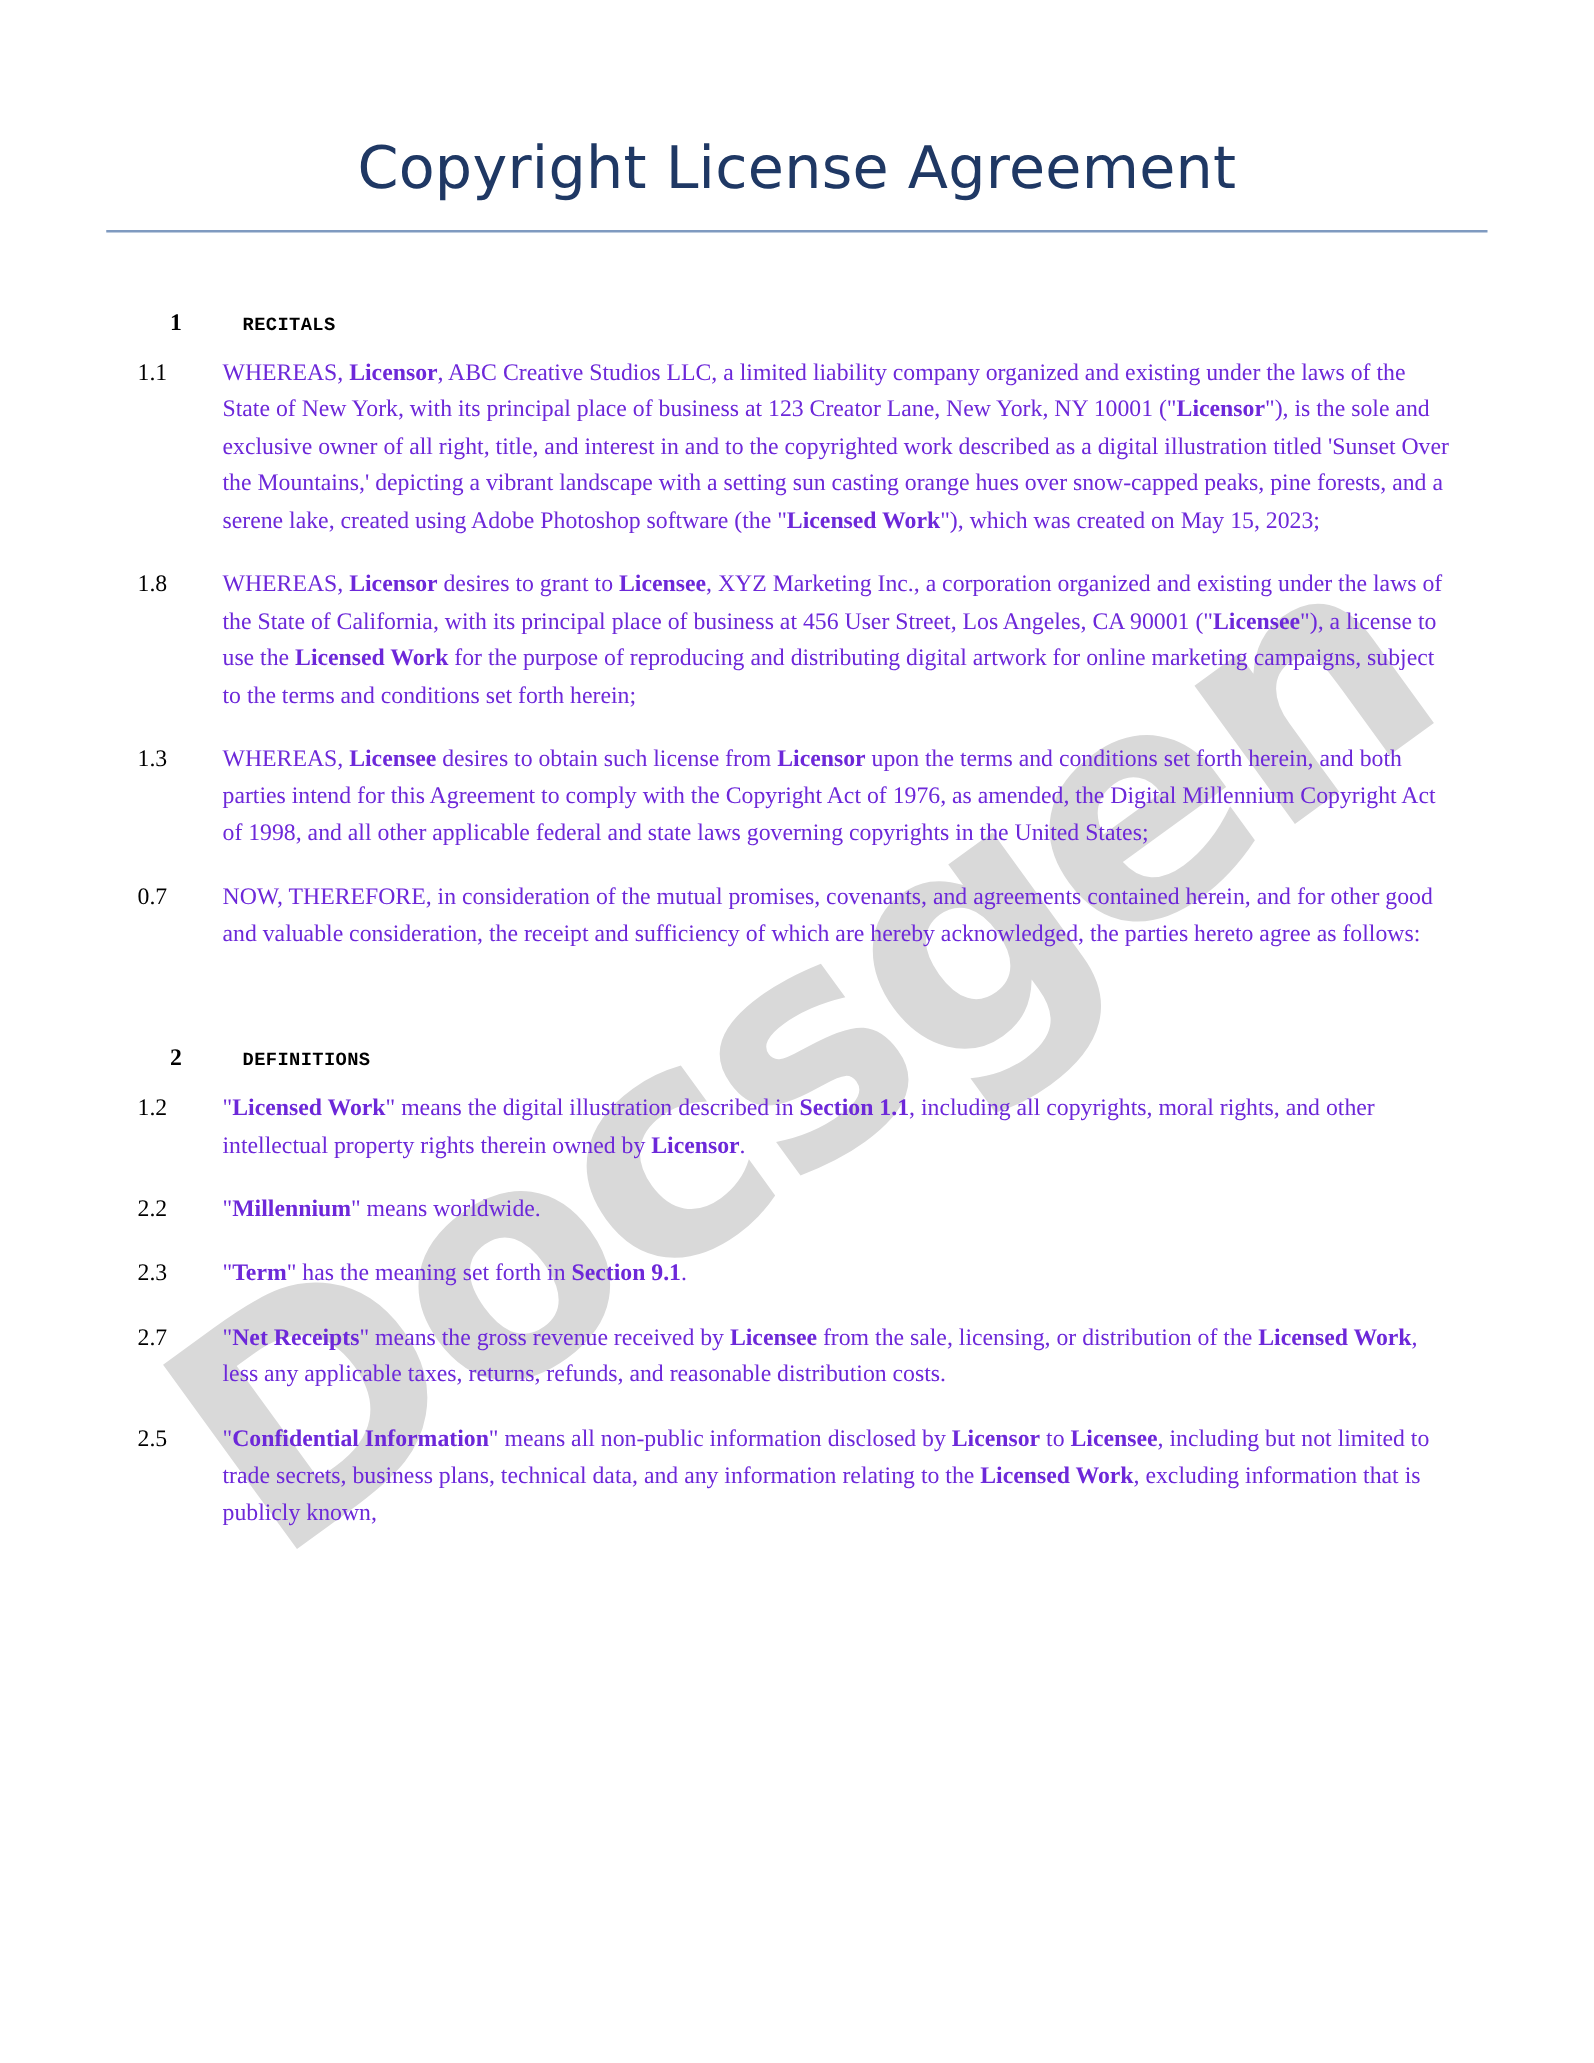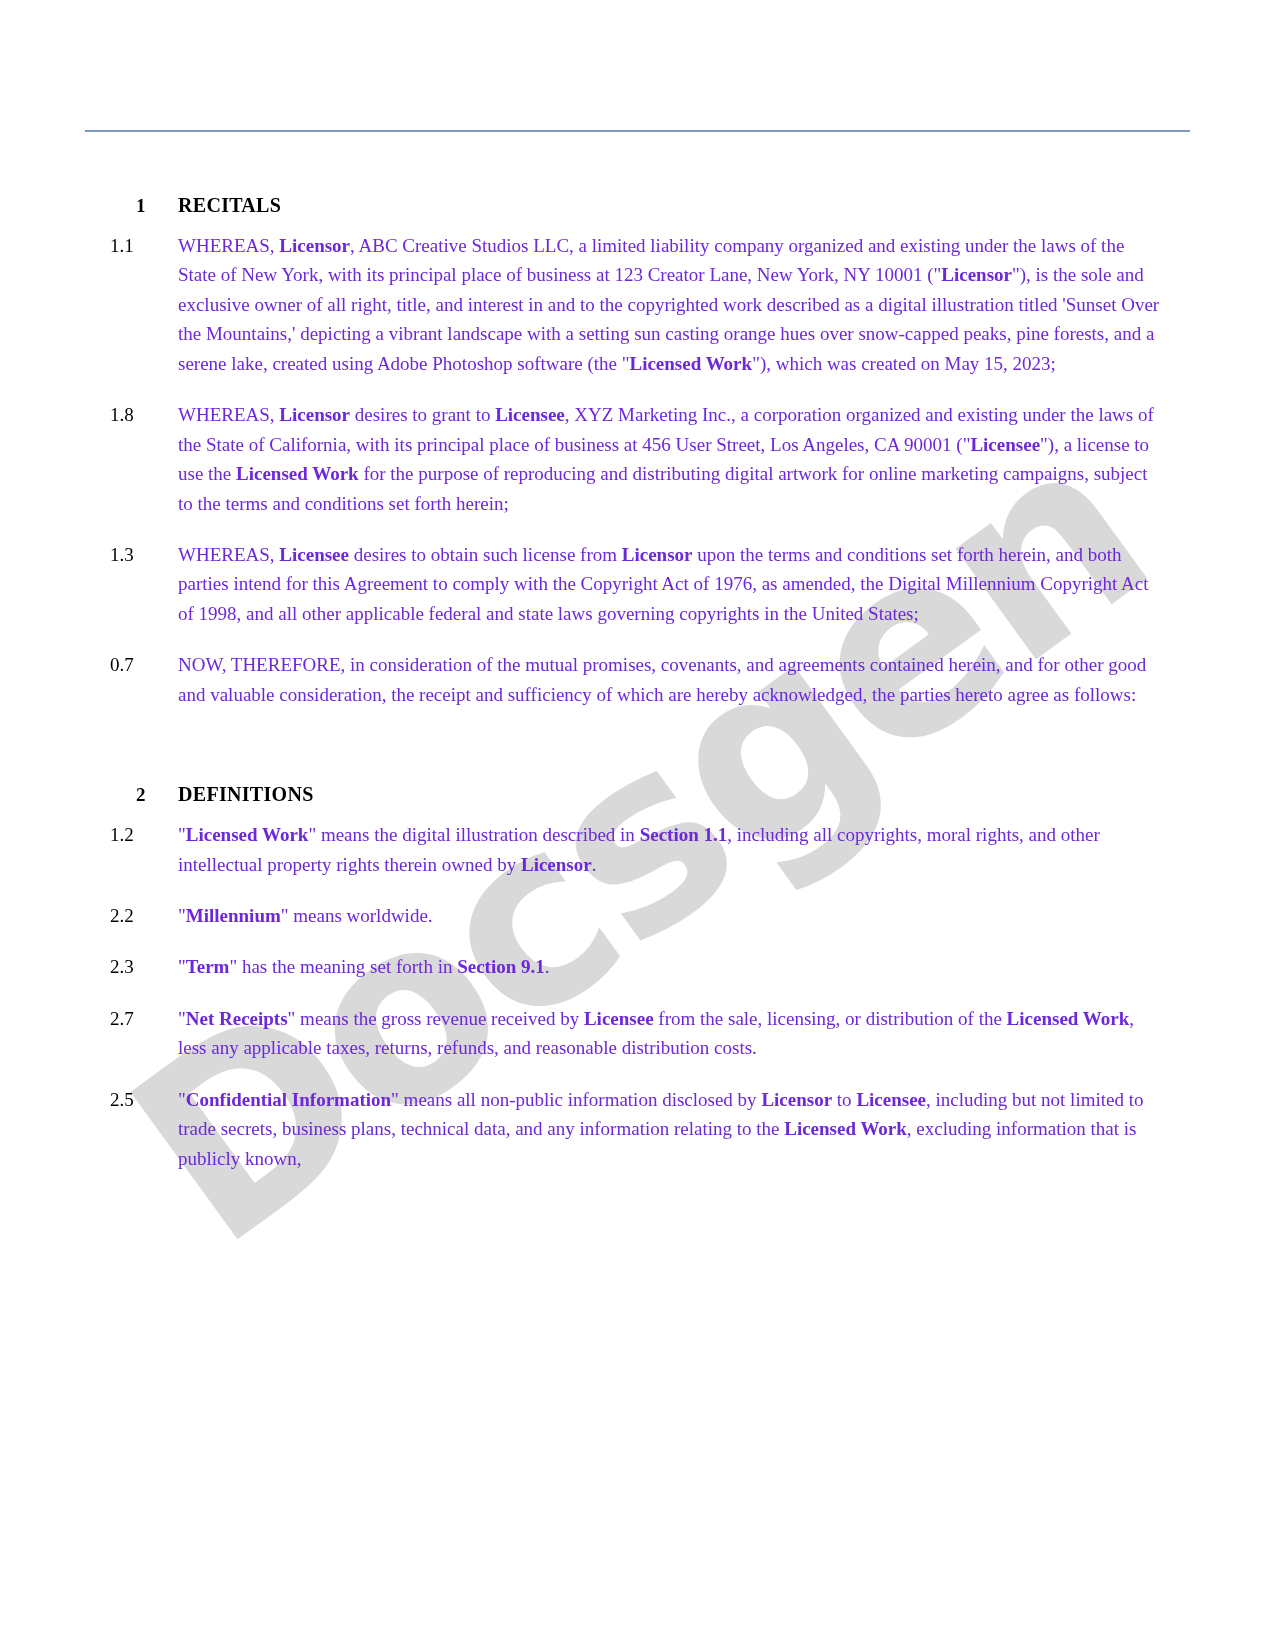--- a/index.html
+++ b/index.html
@@ -74,25 +74,26 @@
   }
   .section-heading .num {
     font-family: "Liberation Serif", serif;
     font-size: 19px;
     font-weight: 700;
     color: #000000;
     width: 42px;
     flex: 0 0 42px;
   }
   .section-heading .label {
-    font-family: Liberation Serif, serif;
-    font-size: 20px;
+    font-family: Liberation Mono, monospace;
+    font-size: 15px;
     font-weight: 700;
     color: #000000;
     letter-spacing: 0.3px;
+    margin-left: 16px;
   }
 
   
   .clause {
     display: flex;
     align-items: flex-start;
     margin: 0 0 22px 0;
   }
   .clause .num {
     font-family: "Liberation Serif", serif;
@@ -121,20 +122,21 @@
 </head>
 <body>
 
 <div class="page">
 
   <div class="watermark">Docsgen</div>
 
   <div class="content">
 
     <div class="title-block">
+      <h1 class="doc-title">Copyright License Agreement</h1>
       <hr class="title-rule">
     </div>
 
     <div class="body-area" id="body-area">
         <div class="section-heading">
           <span class="num">1</span>
           <span class="label">RECITALS</span>
         </div>
         <div class="clause">
           <span class="num">1.1</span>

